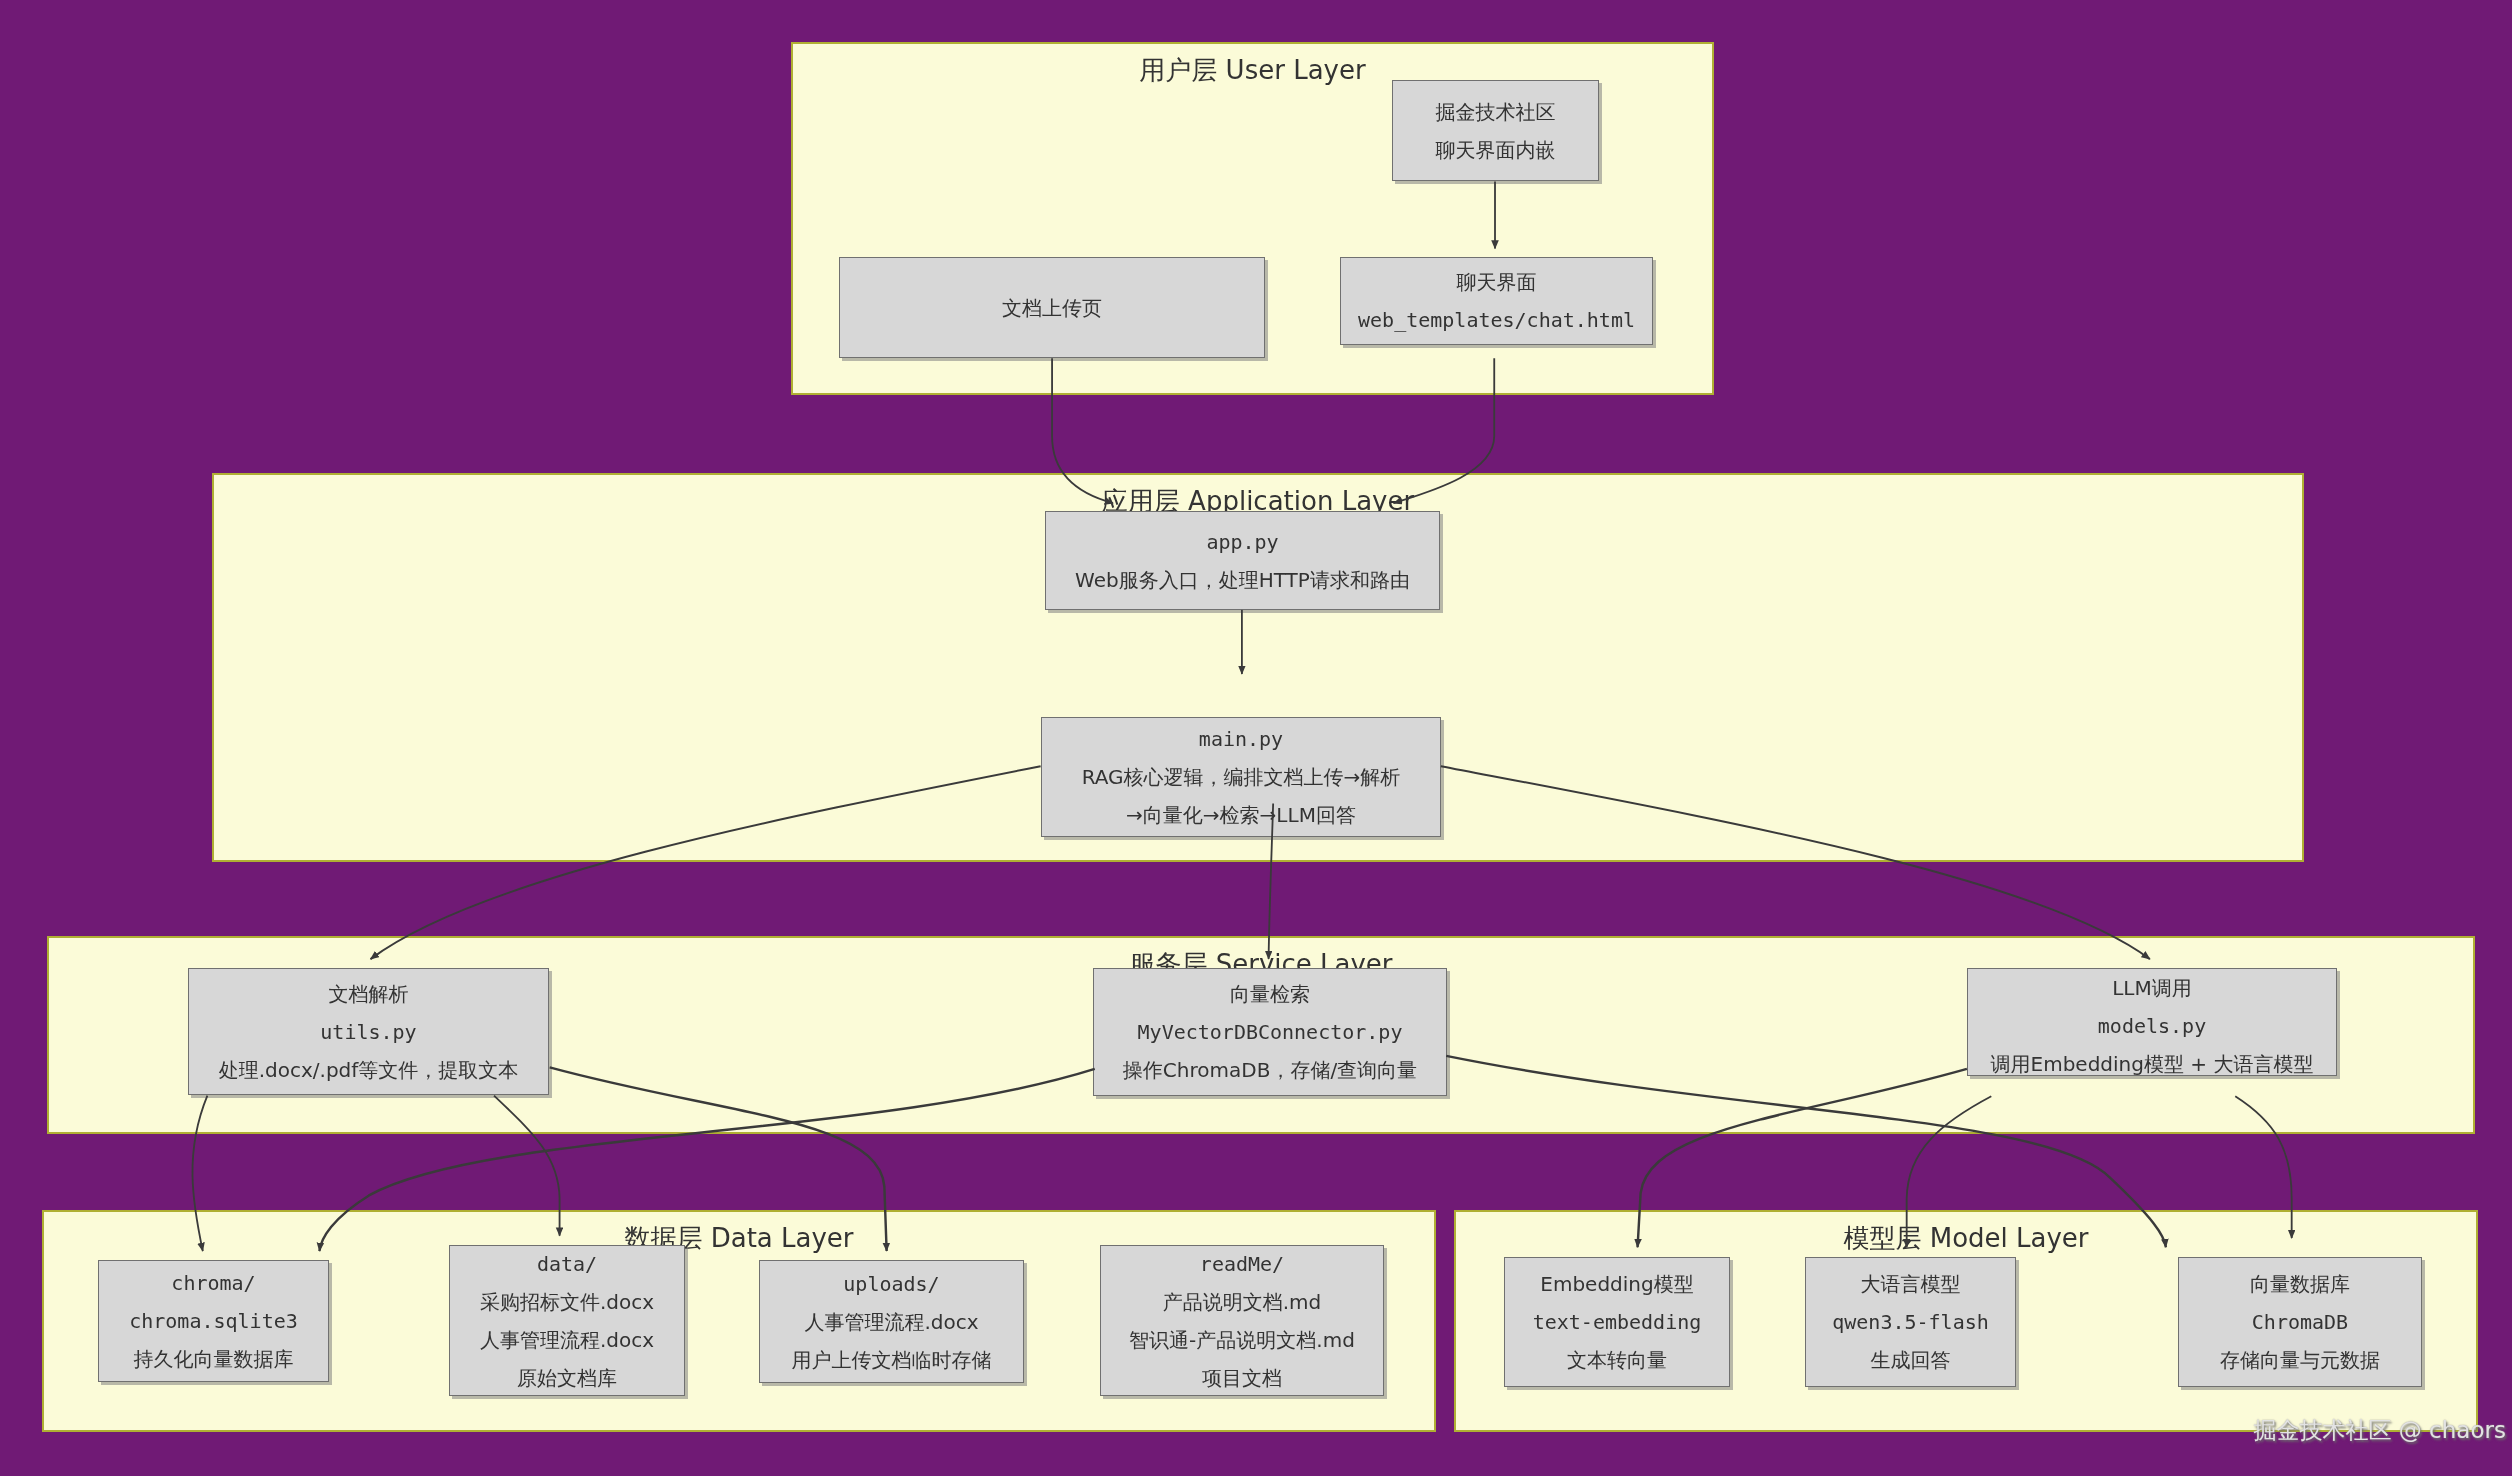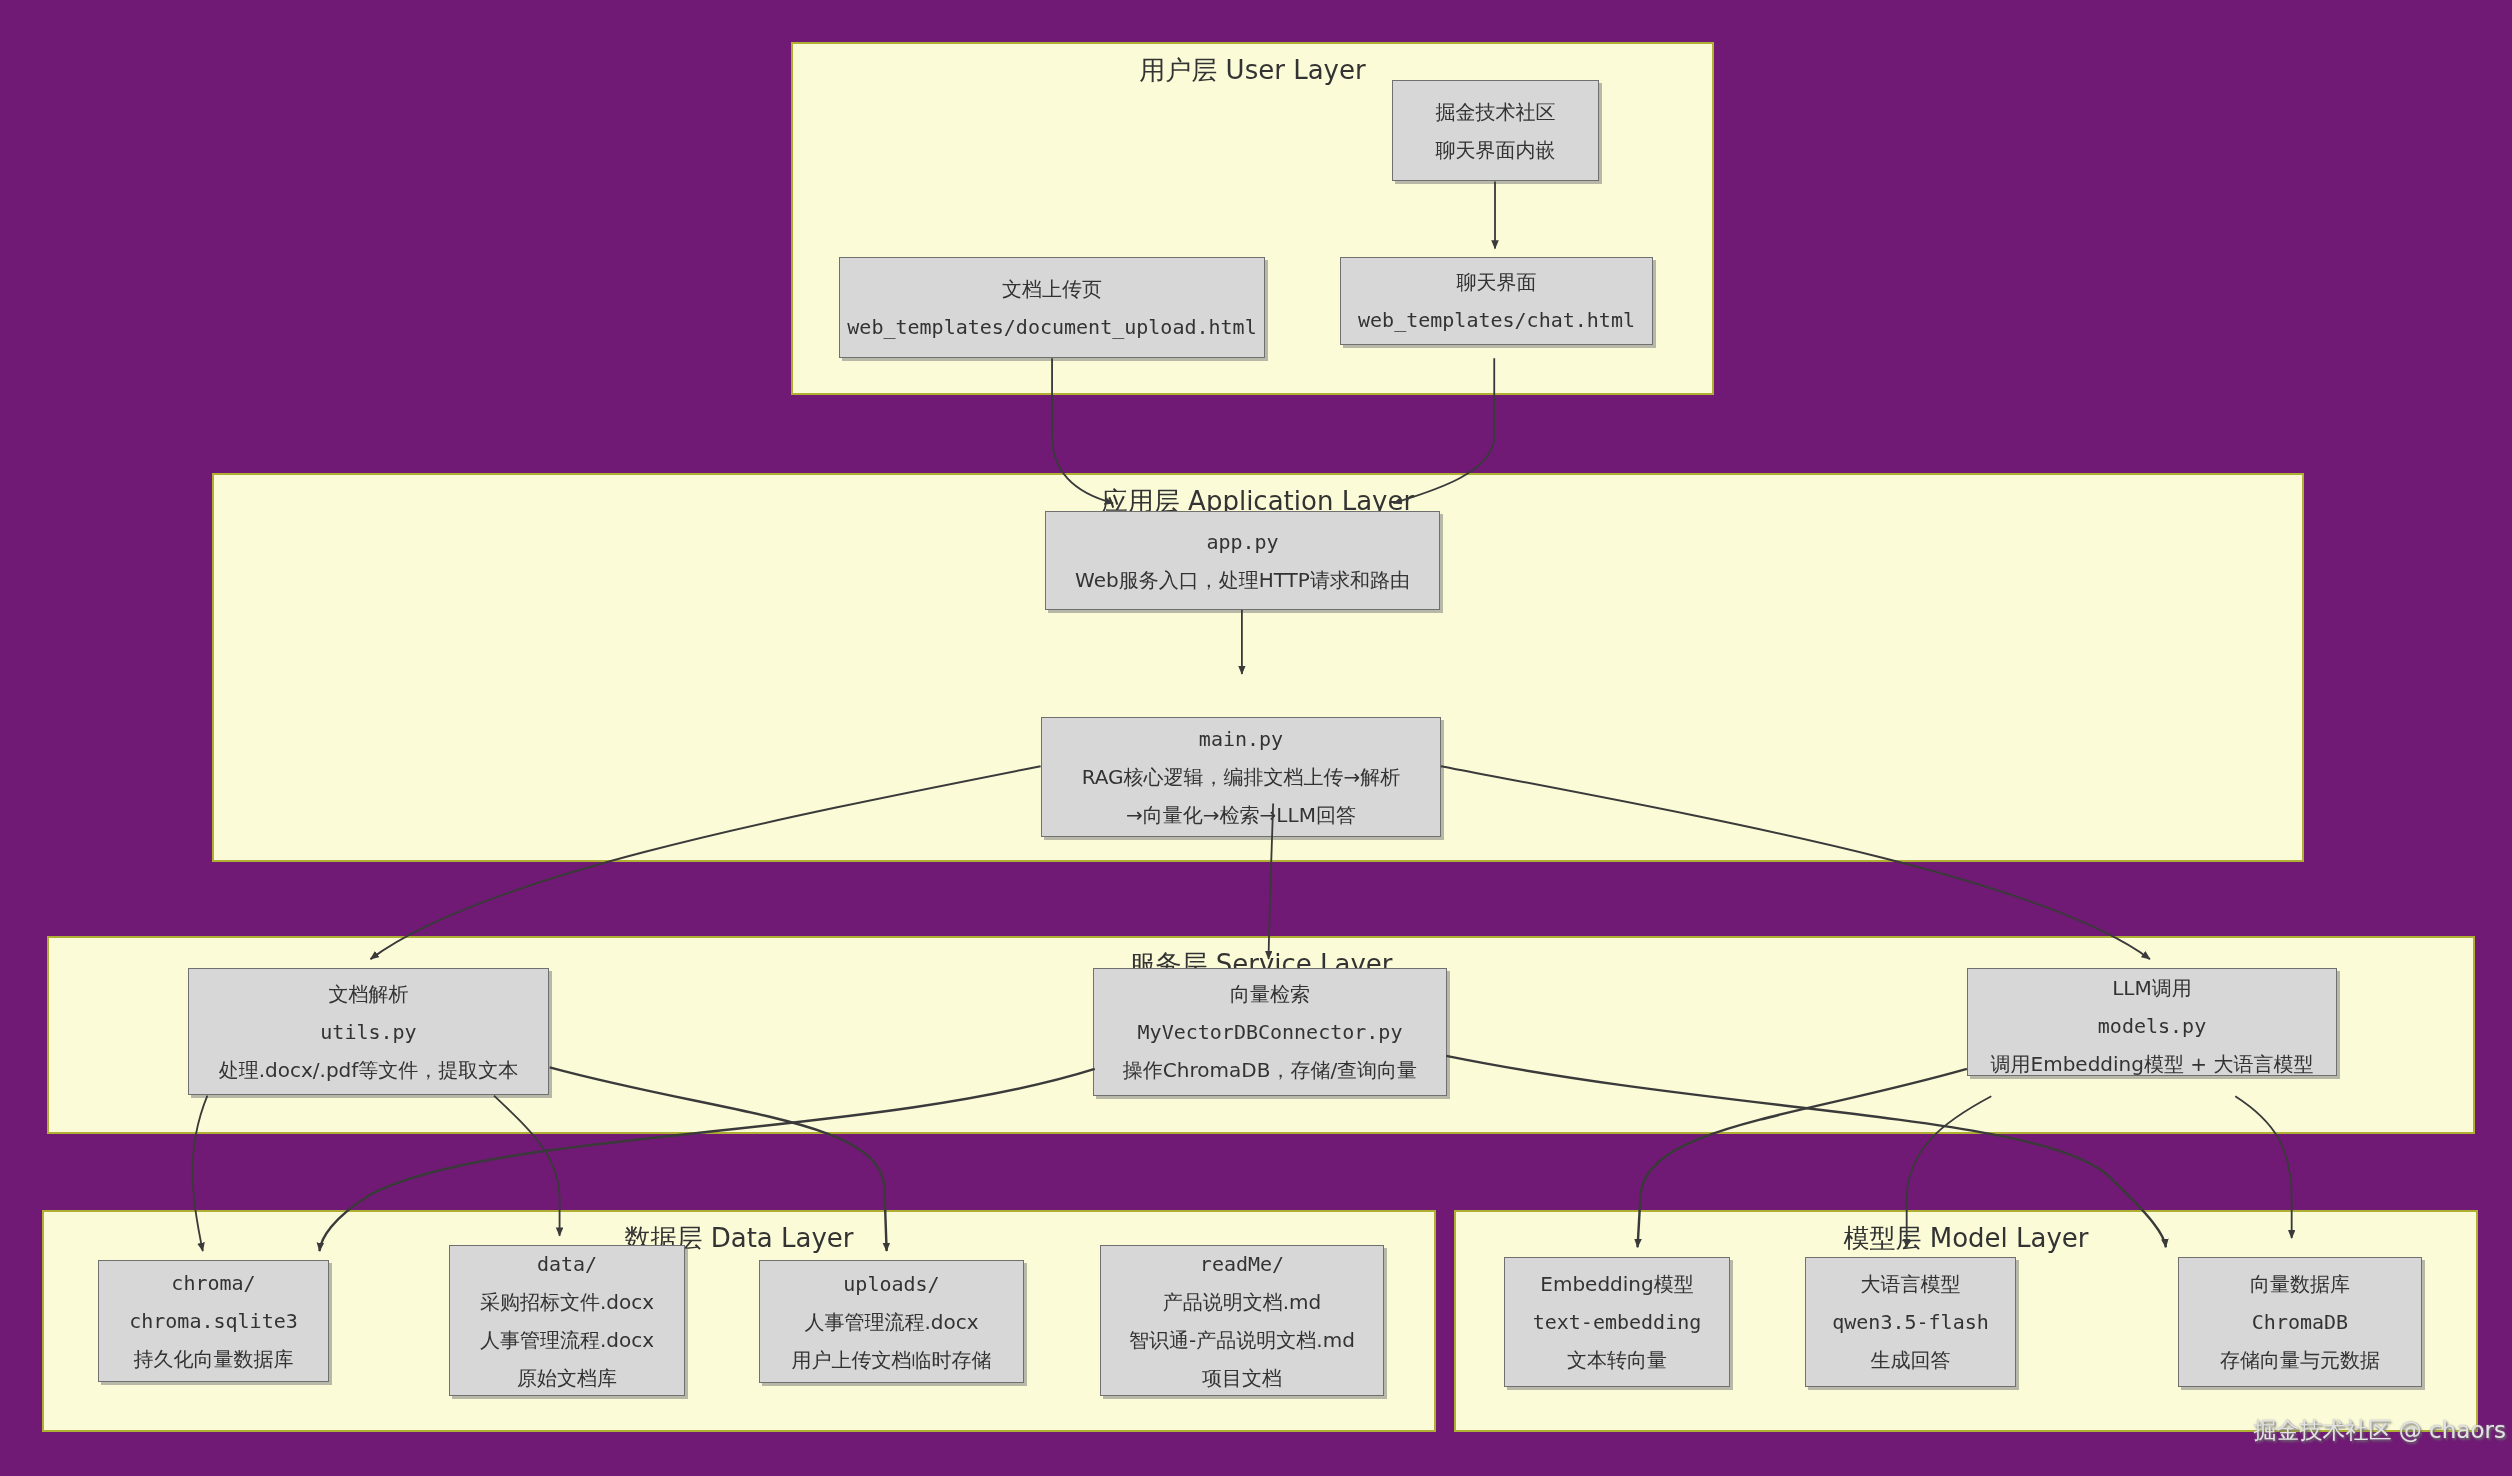--- a/index.html
+++ b/index.html
@@ -80,21 +80,20 @@
         <div class="layer-title">模型层 Model Layer</div>
       </div>
     </div>
   <div id="nodes">
       <div class="node" style="left: 1392px; top: 80px; width: 207px; height: 101px;">
         <div class="node-line">掘金技术社区</div>
         <div class="node-line">聊天界面内嵌</div>
       </div>
       <div class="node" style="left: 839px; top: 257px; width: 426px; height: 101px;">
         <div class="node-line">文档上传页</div>
-        <div class="node-line mono">web_templates/document_upload.html</div>
       </div>
       <div class="node" style="left: 1340px; top: 257px; width: 313px; height: 88px;">
         <div class="node-line">聊天界面</div>
         <div class="node-line mono">web_templates/chat.html</div>
       </div>
       <div class="node" style="left: 1045px; top: 511px; width: 395px; height: 99px;">
         <div class="node-line mono">app.py</div>
         <div class="node-line">Web服务入口，处理HTTP请求和路由</div>
       </div>
       <div class="node" style="left: 1041px; top: 717px; width: 400px; height: 120px;">

